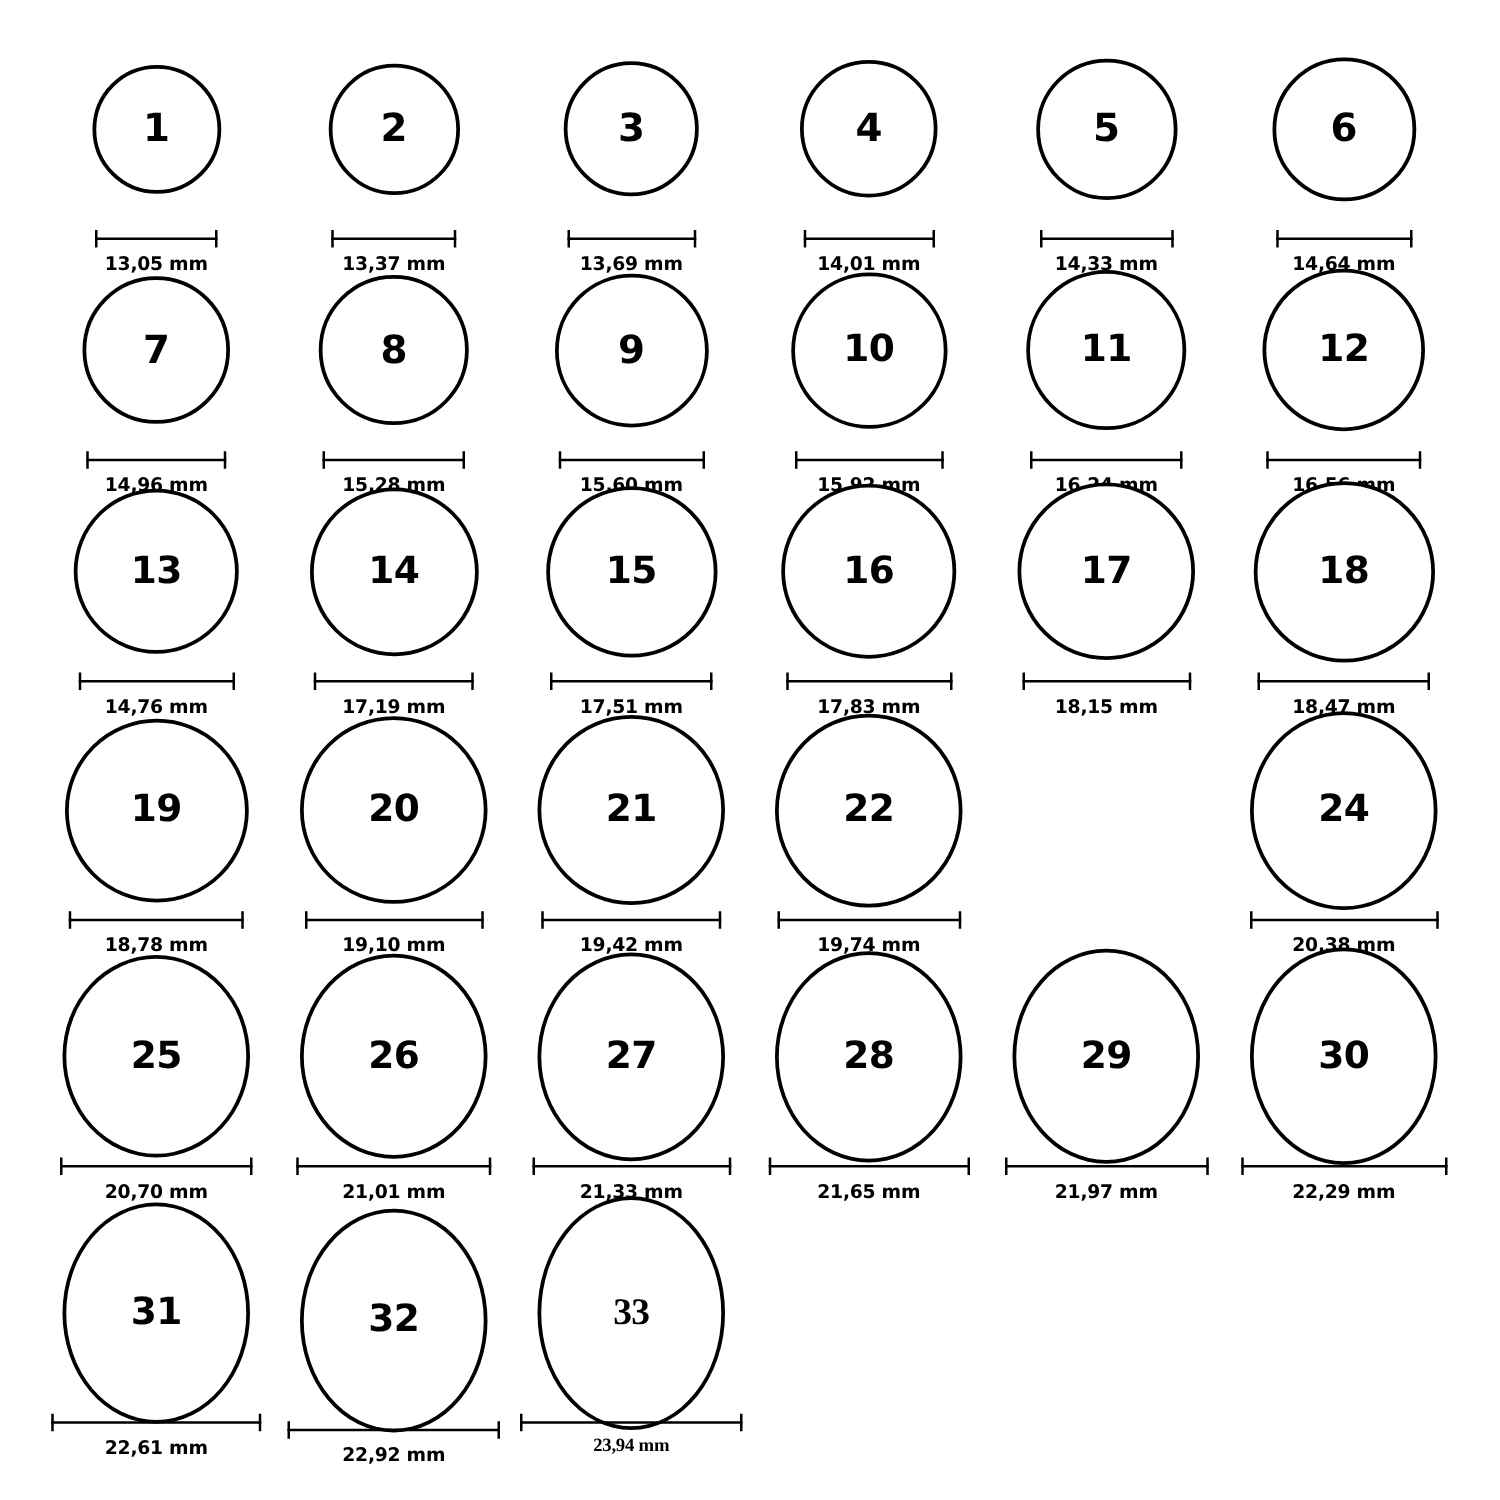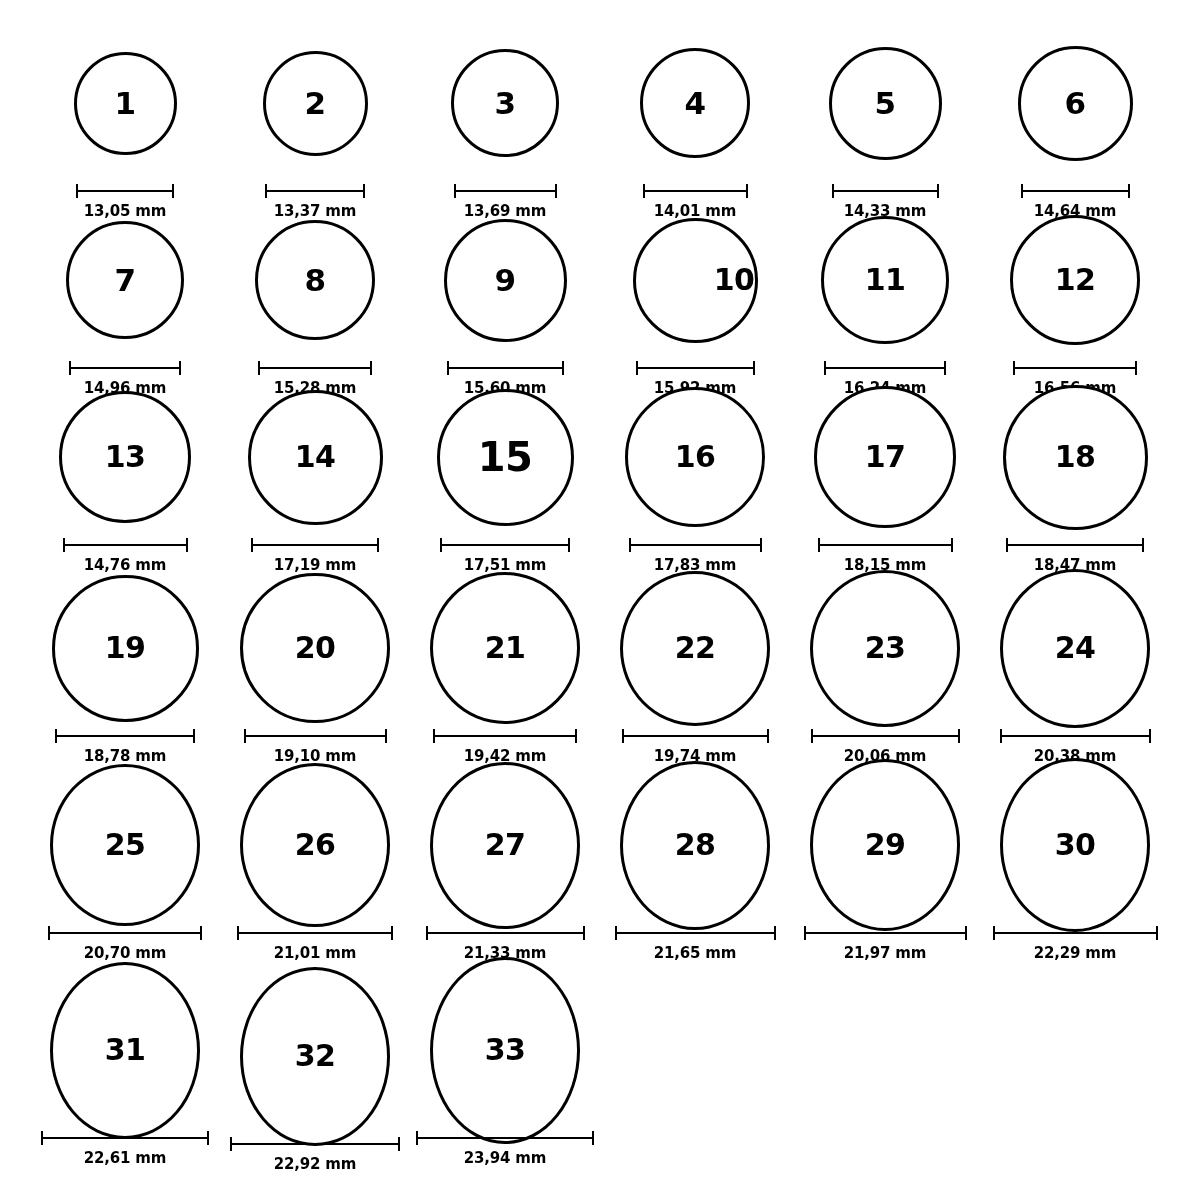--- a/index.html
+++ b/index.html
@@ -192,21 +192,21 @@
       </div>
       <div class="measure" style="width: 117px;">
         <div class="bar"></div>
         <div class="tick-left"></div>
         <div class="tick-right"></div>
       </div>
       <div class="mm-label">15,60 mm</div>
     </div>
     <div class="cell" style="position: absolute; left: 600px; top: 205px;">
       <div class="ring-wrap" style="height: 150px; width: 150px;">
-        <div class="ring" style="width: 125px; height: 125px; justify-content: flex-end;">
+        <div class="ring" style="width: 125px; height: 125px;">
           <span class="ring-label" style="font-size: 30px;">10</span>
         </div>
       </div>
       <div class="measure" style="width: 119px;">
         <div class="bar"></div>
         <div class="tick-left"></div>
         <div class="tick-right"></div>
       </div>
       <div class="mm-label">15,92 mm</div>
     </div>
@@ -258,21 +258,21 @@
       <div class="measure" style="width: 128px;">
         <div class="bar"></div>
         <div class="tick-left"></div>
         <div class="tick-right"></div>
       </div>
       <div class="mm-label">17,19 mm</div>
     </div>
     <div class="cell" style="position: absolute; left: 410px; top: 382px;">
       <div class="ring-wrap" style="height: 150px; width: 150px;">
         <div class="ring" style="width: 137px; height: 137px;">
-          <span class="ring-label" style="font-size: 40px;">15</span>
+          <span class="ring-label" style="font-size: 30px;">15</span>
         </div>
       </div>
       <div class="measure" style="width: 130px;">
         <div class="bar"></div>
         <div class="tick-left"></div>
         <div class="tick-right"></div>
       </div>
       <div class="mm-label">17,51 mm</div>
     </div>
     <div class="cell" style="position: absolute; left: 600px; top: 382px;">
@@ -359,33 +359,20 @@
           <span class="ring-label" style="font-size: 30px;">22</span>
         </div>
       </div>
       <div class="measure" style="width: 147px;">
         <div class="bar"></div>
         <div class="tick-left"></div>
         <div class="tick-right"></div>
       </div>
       <div class="mm-label">19,74 mm</div>
     </div>
-    <div class="cell" style="position: absolute; left: 790px; top: 573px;">
-      <div class="ring-wrap" style="height: 150px; width: 150px;">
-        <div class="ring" style="width: 157px; height: 157px;">
-          <span class="ring-label" style="font-size: 30px;">23</span>
-        </div>
-      </div>
-      <div class="measure" style="width: 149px;">
-        <div class="bar"></div>
-        <div class="tick-left"></div>
-        <div class="tick-right"></div>
-      </div>
-      <div class="mm-label">20,06 mm</div>
-    </div>
     <div class="cell" style="position: absolute; left: 980px; top: 573px;">
       <div class="ring-wrap" style="height: 150px; width: 150px;">
         <div class="ring" style="width: 159px; height: 159px;">
           <span class="ring-label" style="font-size: 30px;">24</span>
         </div>
       </div>
       <div class="measure" style="width: 151px;">
         <div class="bar"></div>
         <div class="tick-left"></div>
         <div class="tick-right"></div>
@@ -489,21 +476,21 @@
           <span class="ring-label" style="font-size: 30px;">32</span>
         </div>
       </div>
       <div class="measure" style="width: 170px;">
         <div class="bar"></div>
         <div class="tick-left"></div>
         <div class="tick-right"></div>
       </div>
       <div class="mm-label">22,92 mm</div>
     </div>
-    <div class="cell" style="position: absolute; left: 410px; top: 975px;">
+    <div class="cell" style="position: absolute; left: 410px; top: 975px; font-family: Liberation Serif, serif;">
       <div class="ring-wrap" style="height: 150px; width: 150px;">
         <div class="ring" style="width: 187px; height: 187px;">
           <span class="ring-label" style="font-size: 30px;">33</span>
         </div>
       </div>
       <div class="measure" style="width: 178px;">
         <div class="bar"></div>
         <div class="tick-left"></div>
         <div class="tick-right"></div>
       </div>

